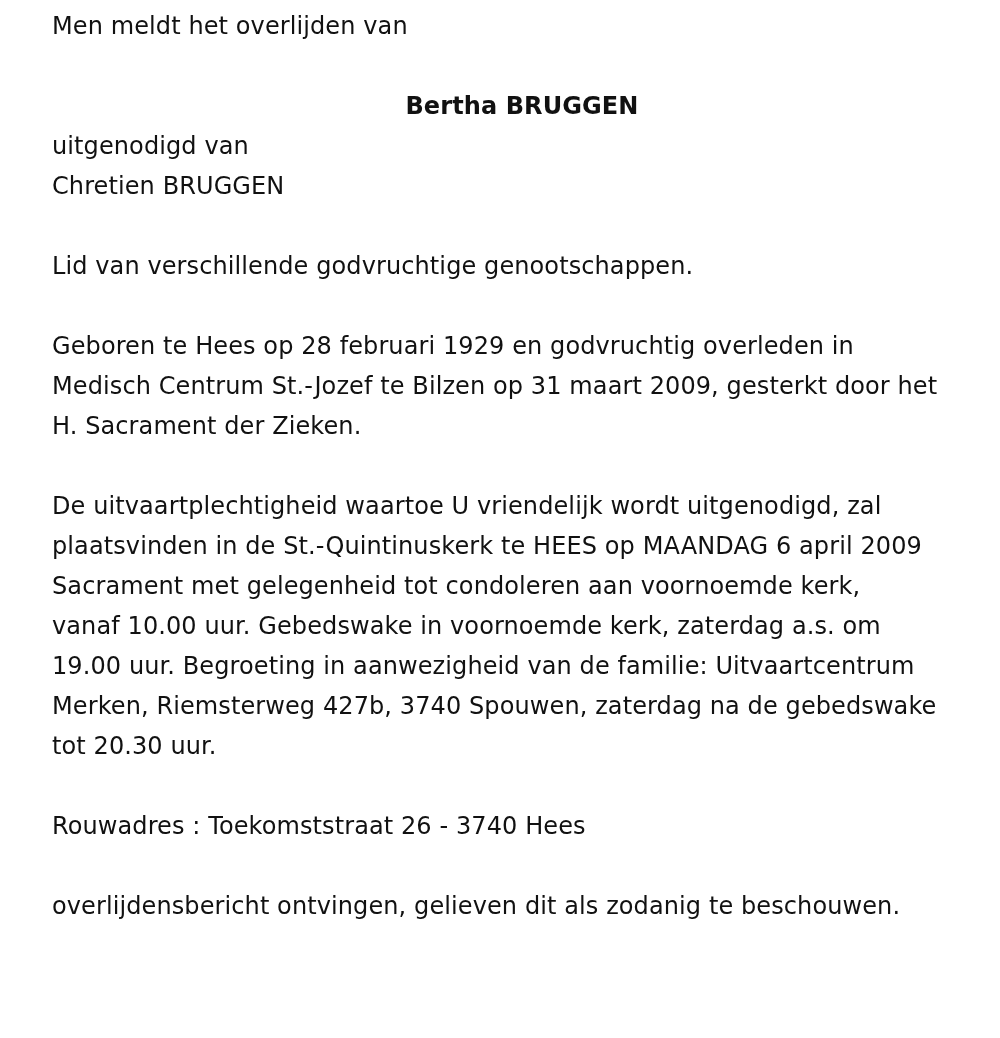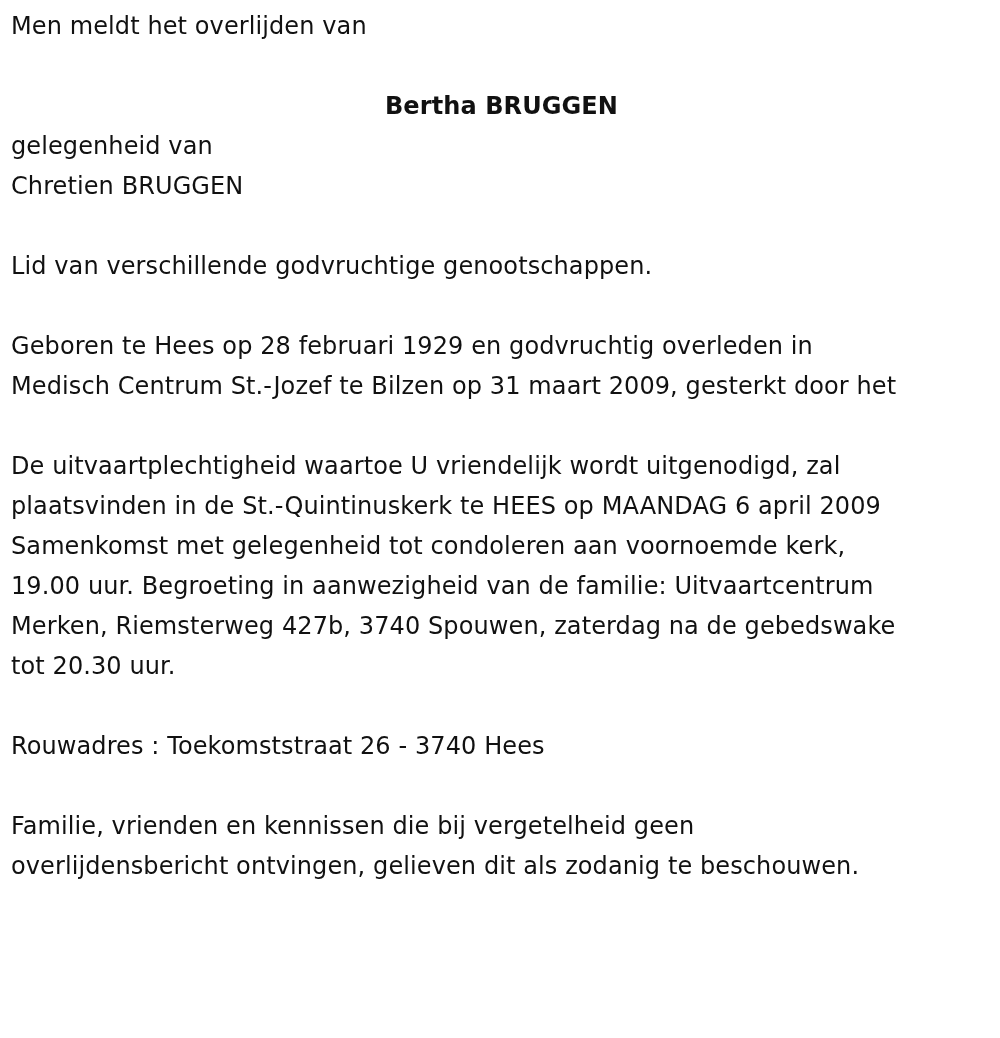--- a/index.html
+++ b/index.html
@@ -13,20 +13,21 @@
       overflow: hidden;
       font-family: "DejaVu Sans", "Liberation Sans", sans-serif;
       color: #111111;
     }
     .doc {
       position: relative;
       padding: 6px 8px 0 11px;
       font-size: 24px;
       line-height: 40px;
       letter-spacing: 0.1px;
+      margin-left: 41px;
     }
     .line {
       display: block;
       white-space: nowrap;
       height: 40px;
     }
     .gap {
       display: block;
       height: 40px;
     }
@@ -37,44 +38,45 @@
   </style>
 </head>
 <body>
 
 <div class="doc">
 
   <span class="line">Men meldt het overlijden van</span>
   <span class="gap"></span>
 
   <span class="line bold">Bertha BRUGGEN</span>
-  <span class="line">gelegenheid van</span>
+  <span class="line">uitgenodigd van</span>
   <span class="line">Chretien BRUGGEN</span>
   <span class="gap"></span>
 
   <span class="line">Lid van verschillende godvruchtige genootschappen.</span>
   <span class="gap"></span>
 
   <div>
     <span class="line">Geboren te Hees op 28 februari 1929 en godvruchtig overleden in</span>
     <span class="line">Medisch Centrum St.-Jozef te Bilzen op 31 maart 2009, gesterkt door het</span>
+    <span class="line">H. Sacrament der Zieken.</span>
   </div>
   <span class="gap"></span>
 
   <div>
     <span class="line">De uitvaartplechtigheid waartoe U vriendelijk wordt uitgenodigd, zal</span>
     <span class="line">plaatsvinden in de St.-Quintinuskerk te HEES op MAANDAG 6 april 2009</span>
-    <span class="line">Samenkomst met gelegenheid tot condoleren aan voornoemde kerk,</span>
+    <span class="line">Sacrament met gelegenheid tot condoleren aan voornoemde kerk,</span>
+    <span class="line">vanaf 10.00 uur. Gebedswake in voornoemde kerk, zaterdag a.s. om</span>
     <span class="line">19.00 uur. Begroeting in aanwezigheid van de familie: Uitvaartcentrum</span>
     <span class="line">Merken, Riemsterweg 427b, 3740 Spouwen, zaterdag na de gebedswake</span>
     <span class="line">tot 20.30 uur.</span>
   </div>
   <span class="gap"></span>
 
   <span class="line">Rouwadres : Toekomststraat 26 - 3740 Hees</span>
   <span class="gap"></span>
 
   <div>
-    <span class="line">Familie, vrienden en kennissen die bij vergetelheid geen</span>
     <span class="line">overlijdensbericht ontvingen, gelieven dit als zodanig te beschouwen.</span>
   </div>
 
 </div>
 
 </body></html>

